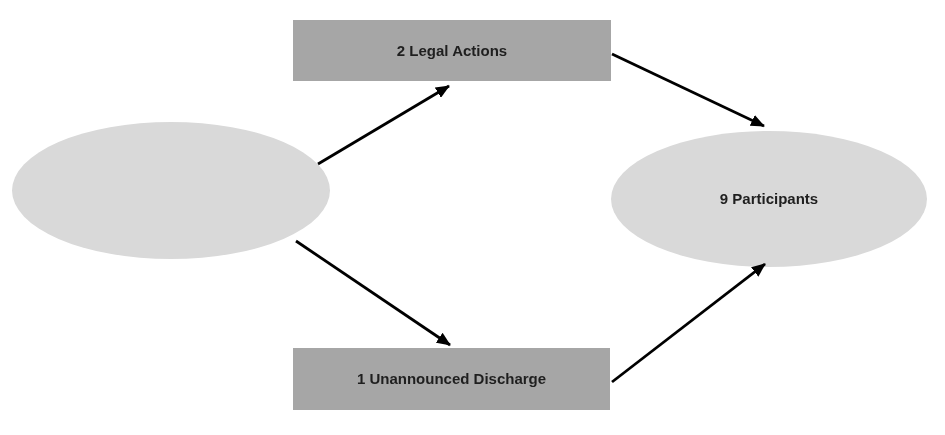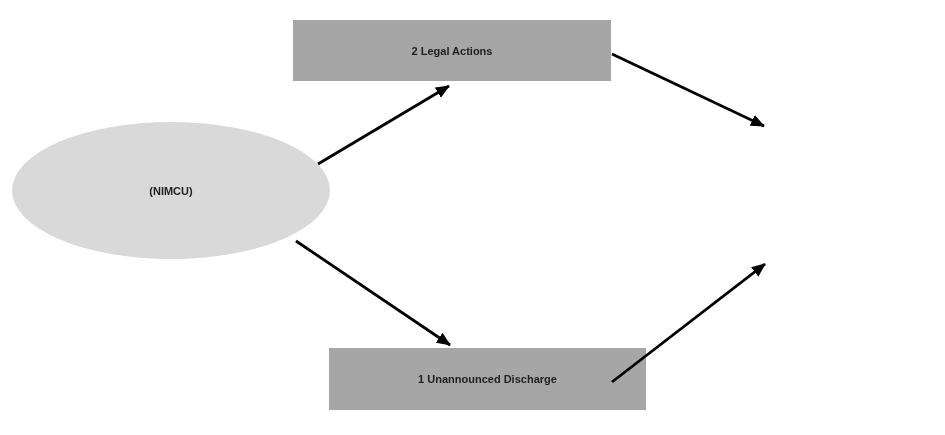--- a/index.html
+++ b/index.html
@@ -16,33 +16,33 @@
     overflow: hidden;
   }
   .node {
     position: absolute;
     display: flex;
     align-items: center;
     justify-content: center;
     text-align: center;
     color: var(--text, #1f1f1f);
     font-weight: bold;
-    font-size: 11px;
+    font-size: 15px;
     line-height: 20px;
   }
   .node.ellipse {
     background: var(--ellipse-fill, #d9d9d9);
     border-radius: 50%;
   }
   .node.rect {
     background: var(--rect-fill, #a6a6a6);
   }
   #node-source   { left: 12px;  top: 122px; width: 318px; height: 137px; }
   #node-legal    { left: 293px; top: 20px;  width: 318px; height: 61px;  }
-  #node-discharge{ left: 293px; top: 348px; width: 317px; height: 62px; margin-left: 36px;  }
+  #node-discharge{ left: 293px; top: 348px; width: 317px; height: 62px;  }
   #node-participants { left: 611px; top: 131px; width: 316px; height: 136px; }
   .label .line { display: block; }
   .arrows {
     position: absolute;
     left: 0; top: 0;
     width: 945px;
     height: 435px;
     pointer-events: none;
     color: var(--arrow, #000000);
   }
@@ -51,32 +51,34 @@
     stroke-width: 2.8;
   }
 </style>
 </head>
 <body>
 
 <div class="canvas">
 
   <div class="node ellipse" id="node-source">
     <div class="label">
-      <span class="line">(NIMCU)</span>
     </div>
   </div>
 
   <div class="node rect" id="node-legal">
     <span class="label">2 Legal Actions</span>
   </div>
 
   <div class="node rect" id="node-discharge">
     <span class="label">1 Unannounced Discharge</span>
   </div>
 
+  <div class="node ellipse" id="node-participants">
+    <span class="label">9 Participants</span>
+  </div>
 
   <svg class="arrows" viewBox="0 0 945 435" xmlns="http://www.w3.org/2000/svg" aria-hidden="true">
     <defs>
       <marker id="arrowhead" viewBox="0 0 14 12" refX="13" refY="6" markerWidth="14" markerHeight="12" markerUnits="userSpaceOnUse" orient="auto">
         <path d="M0,0 L14,6 L0,12 Z" fill="currentColor"></path>
       </marker>
     </defs>
     <line x1="318" y1="164" x2="449" y2="86" marker-end="url(#arrowhead)"></line>
     <line x1="612" y1="54" x2="764" y2="126" marker-end="url(#arrowhead)"></line>
     <line x1="296" y1="241" x2="450" y2="345" marker-end="url(#arrowhead)"></line>

